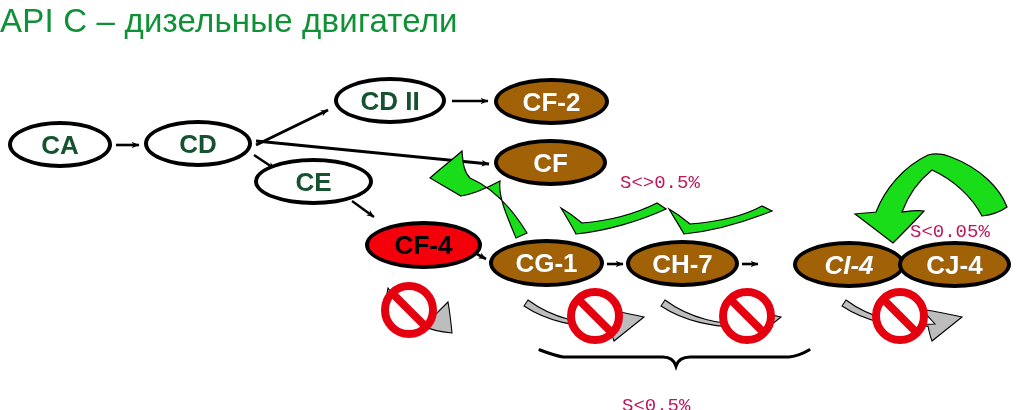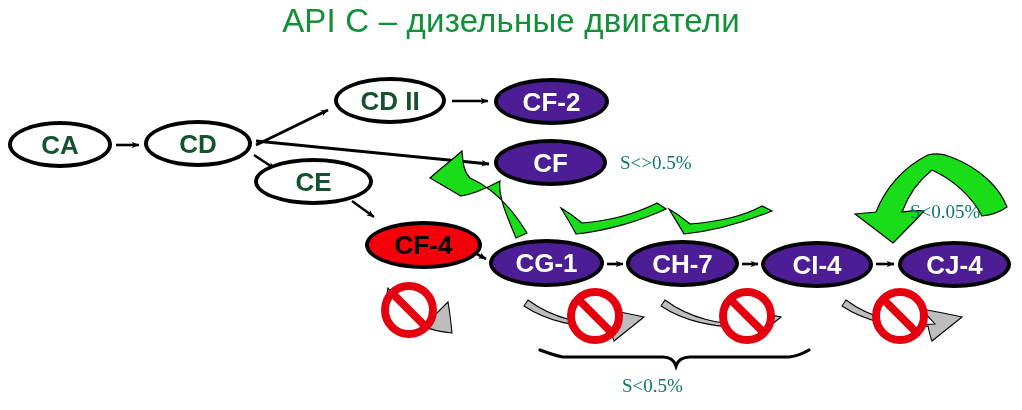--- a/index.html
+++ b/index.html
@@ -1,41 +1,42 @@
 <!DOCTYPE html>
 <html><head>
 <meta charset="utf-8">
 <style>
   html,body{margin:0;padding:0;background:#ffffff;}
   body{width:1022px;height:410px;position:relative;overflow:hidden;
        font-family:"Liberation Sans","DejaVu Sans",sans-serif;}
 
   #title{
-    position:absolute;left:0;top:2px;width:1022px;text-align:center;
+    position:absolute;left:0;top:2px;width:1022px;
     color:#0f9136;font-size:33px;font-weight:400;letter-spacing:0.2px;
     font-family:"Liberation Sans","DejaVu Sans",sans-serif;
   }
 
   #canvas{position:absolute;left:0;top:0;width:1022px;height:410px;}
 
   .node{
     position:absolute;display:flex;align-items:center;justify-content:center;
     border:4px solid #000;border-radius:50%;
     font-weight:bold;box-sizing:border-box;
     font-family:"Liberation Sans","DejaVu Sans",sans-serif;
     line-height:1;
   }
   .node.white{background:#ffffff;color:#14532d;font-size:26px;}
-  .node.green{background:#4c1d95;color:#ffffff;font-size:26px;
+  .node.green{background:#a16207;color:#ffffff;font-size:26px;
               text-shadow:0 0 1px rgba(0,0,0,.25);}
   .node.red{background:#f4000a;color:#000000;font-size:26px;}
 
   .slabel{
-    position:absolute;color:#0f766e;font-size:19px;white-space:nowrap;
-    font-family:Liberation Serif, serif;
+    position:absolute;color:#be185d;font-size:19px;white-space:nowrap;
+    font-family:Liberation Mono, monospace;
+    margin-top:20px;
   }
 </style>
 </head>
 <body>
 
 <div id="title">API C – дизельные двигатели</div>
 
 <svg id="canvas" viewBox="0 0 1022 410">
   <defs>
     <marker id="blkarrow" markerWidth="9" markerHeight="9" refX="7.5" refY="3.2" orient="auto" markerUnits="userSpaceOnUse">
@@ -162,21 +163,21 @@
     </div>
     <div class="node red" style="left: 365px; top: 221px; width: 117px; height: 48px;">
       <span>CF-4</span>
     </div>
     <div class="node green" style="left: 489px; top: 239px; width: 115px; height: 48px;">
       <span>CG-1</span>
     </div>
     <div class="node green" style="left: 626px; top: 240px; width: 113px; height: 47px;">
       <span>CH-7</span>
     </div>
-    <div class="node green" style="left: 761px; top: 241px; width: 112px; height: 47px;">
+    <div class="node green" style="left: 793px; top: 241px; width: 112px; height: 47px; font-style: italic;">
       <span>CI-4</span>
     </div>
     <div class="node green" style="left: 898px; top: 241px; width: 113px; height: 47px;">
       <span>CJ-4</span>
     </div>
   </div>
 
 <div id="labels-layer">
     <div class="slabel" style="left: 620px; top: 152px;">S&lt;&gt;0.5%</div>
     <div class="slabel" style="left: 910px; top: 201px;">S&lt;0.05%</div>

